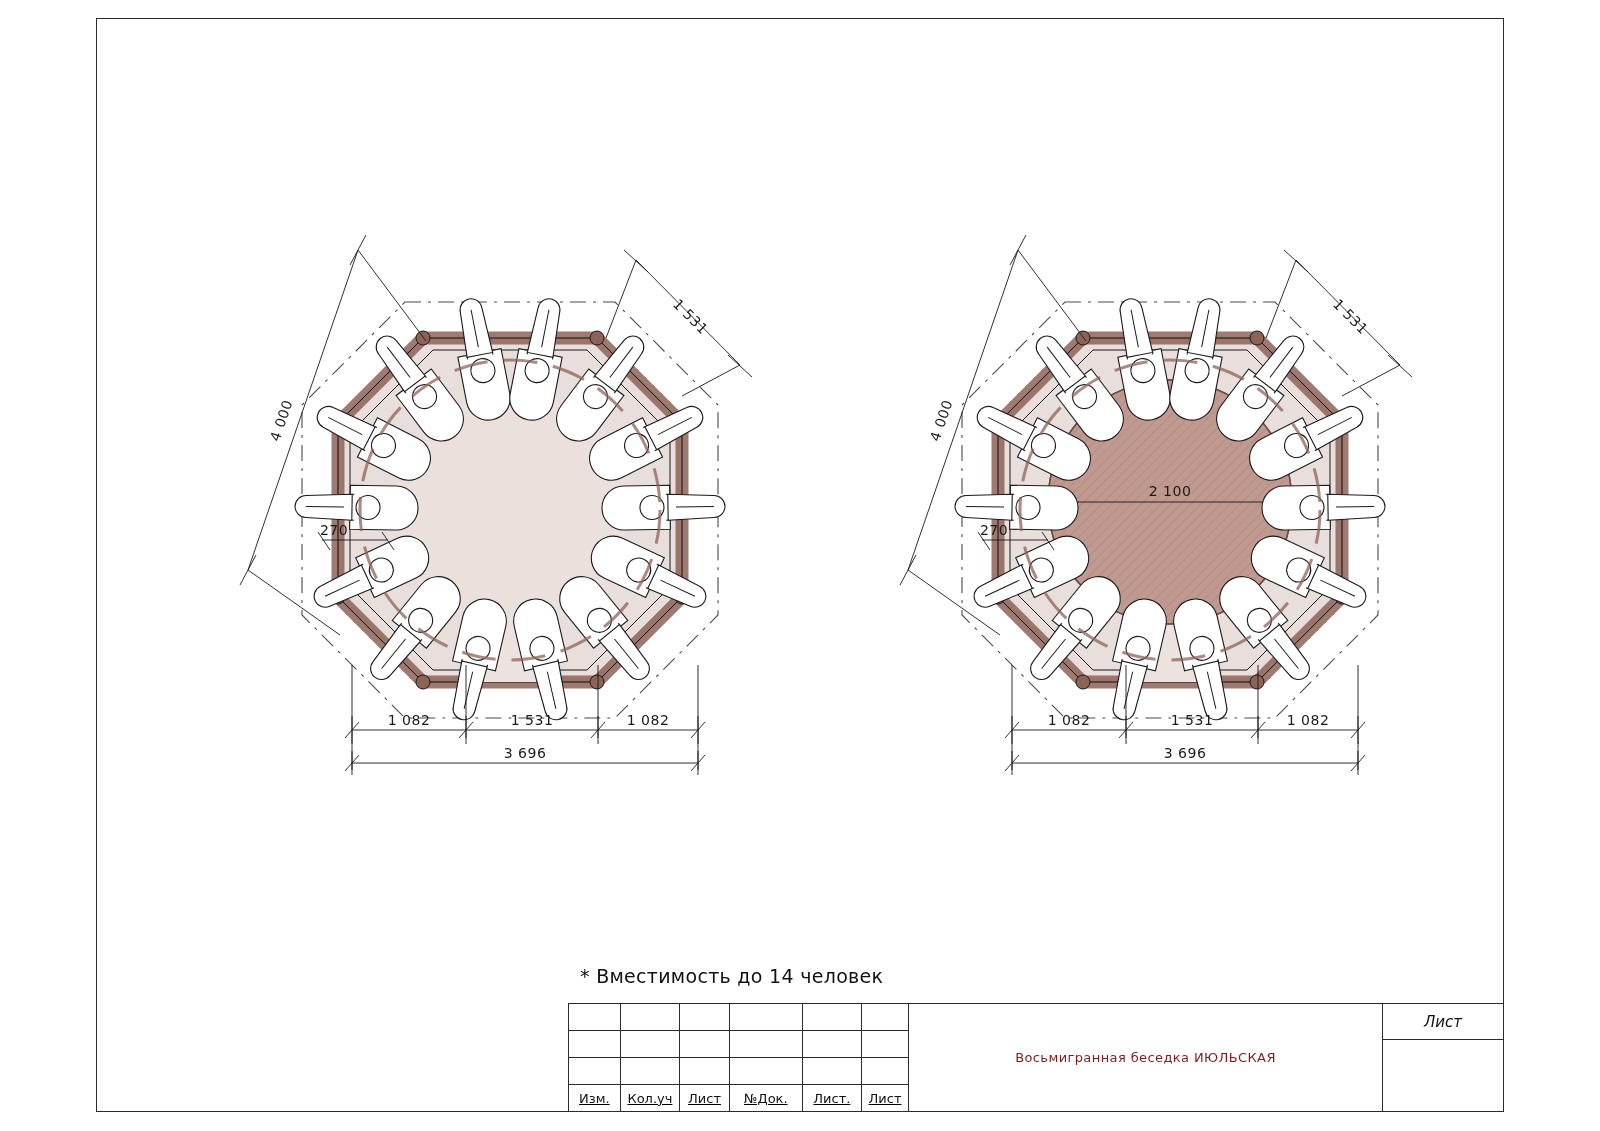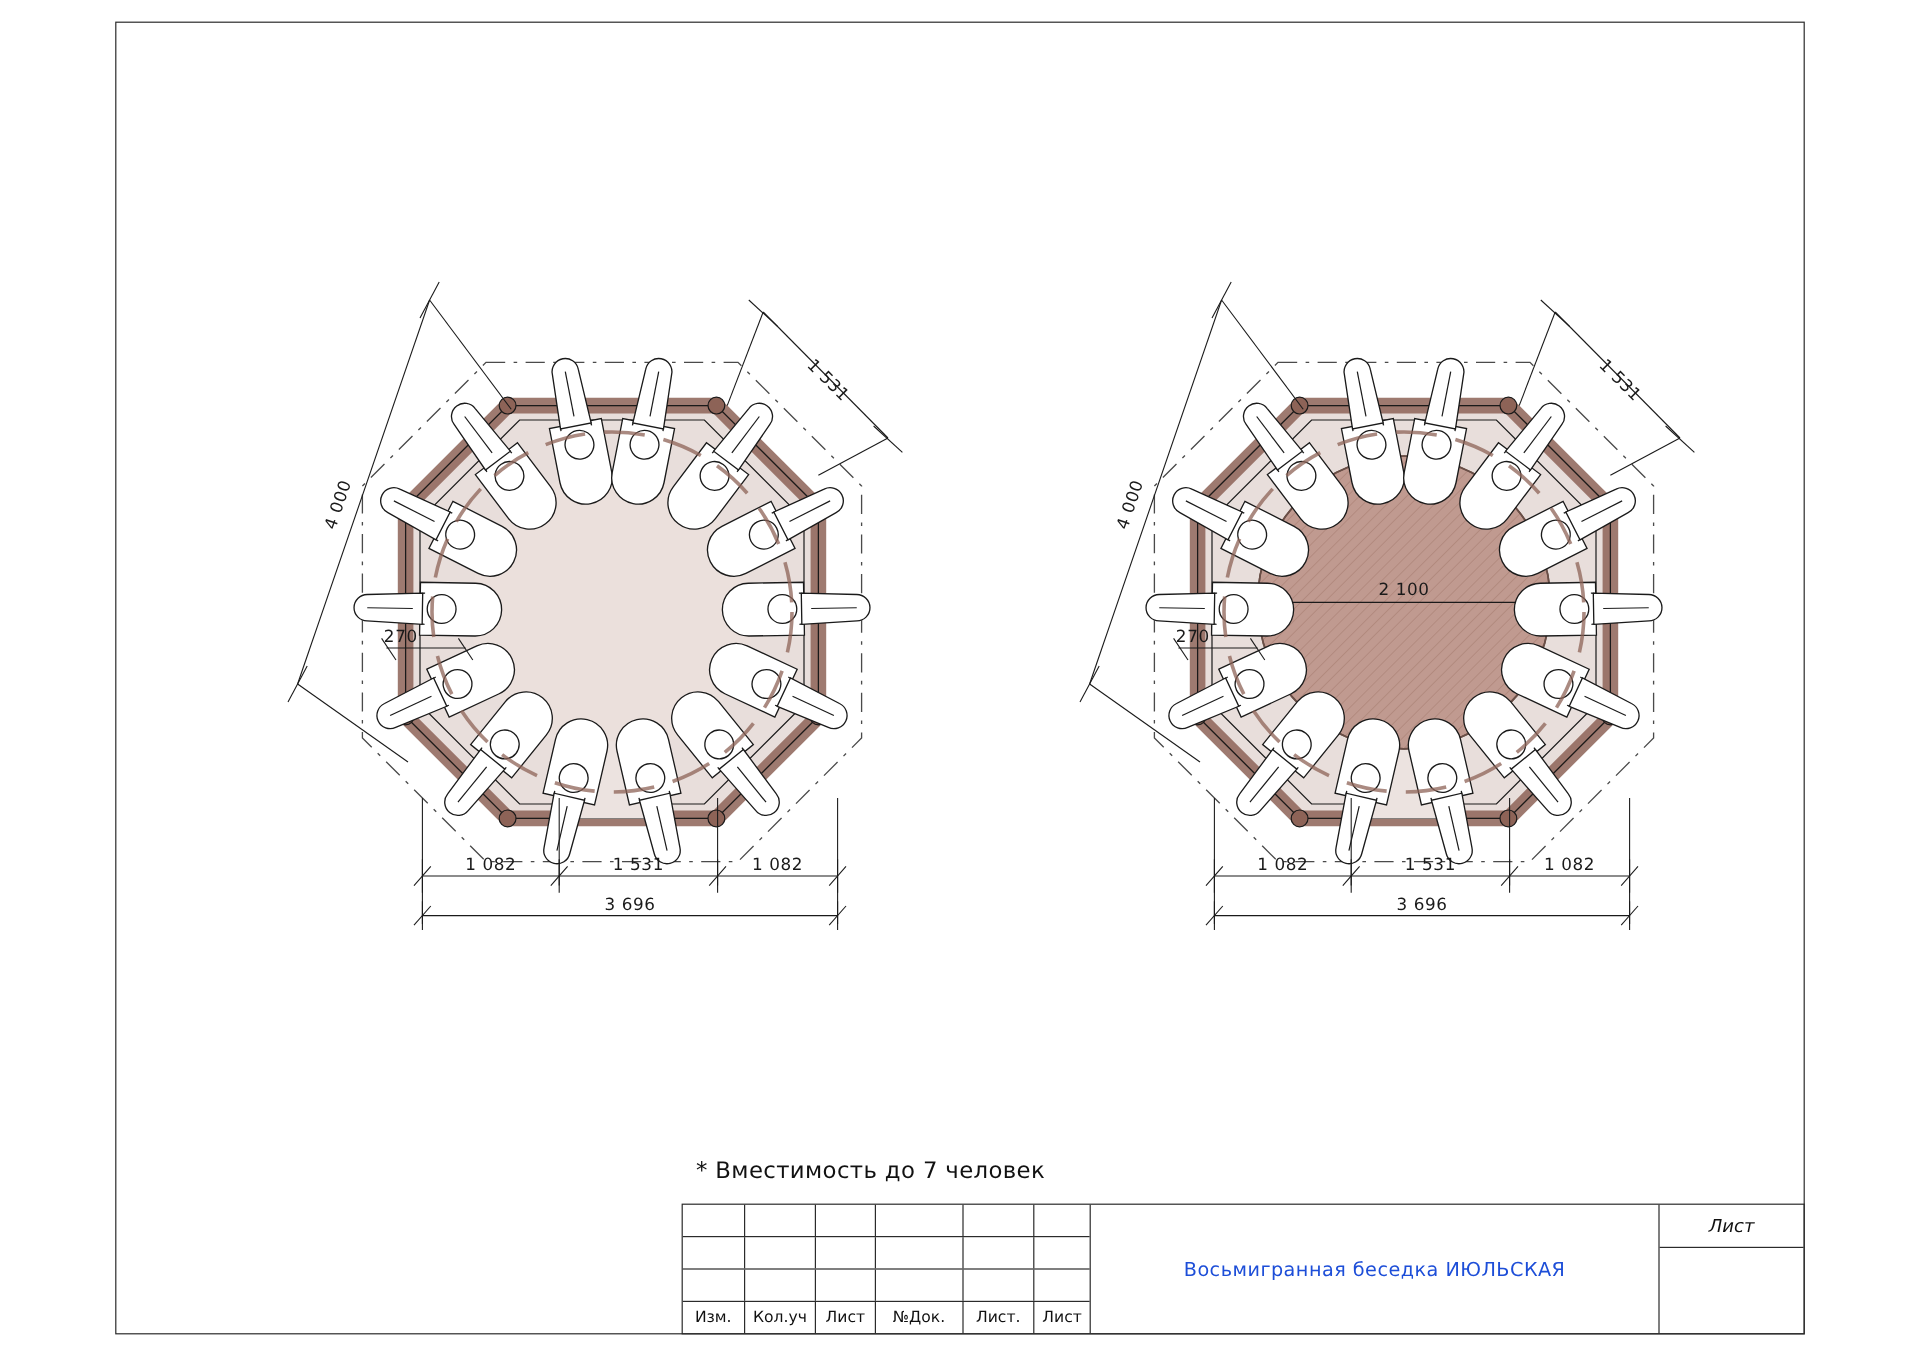--- a/index.html
+++ b/index.html
@@ -4,28 +4,28 @@
 <style>
   html,body{margin:0;padding:0;background:#ffffff;}
   body{width:1600px;height:1131px;font-family:"DejaVu Sans",sans-serif;overflow:hidden;}
   #sheet{position:absolute;left:0;top:0;width:1600px;height:1131px;background:#fff;}
   .frame{position:absolute;left:96px;top:18px;width:1408px;height:1094px;border:1.6px solid #2b2b2b;box-sizing:border-box;}
   svg{display:block;}
   .dim-text{font-family:"DejaVu Sans",sans-serif;font-size:14px;fill:#1a1a1a;letter-spacing:.5px;}
   .note{position:absolute;font-family:"DejaVu Sans",sans-serif;font-size:19px;color:#111;letter-spacing:.3px;}
   
   .tb{position:absolute;left:568px;top:1003px;width:936px;height:109px;border:1.4px solid #2b2b2b;box-sizing:border-box;display:flex;}
-  .tb .left{width:340px;height:100%;display:flex;flex-direction:column;border-right:1.4px solid #2b2b2b;box-sizing:border-box;}
+  .tb .left{width:340px;height:100%;display:flex;flex-direction:column;border-right:1.4px solid #2b2b2b;box-sizing:border-box;text-decoration:underline;}
   .tb .left .row{flex:1;display:flex;border-bottom:1px solid #2b2b2b;box-sizing:border-box;}
   .tb .left .row:last-child{border-bottom:none;}
   .tb .left .cell{border-right:1px solid #2b2b2b;box-sizing:border-box;display:flex;align-items:center;justify-content:center;font-size:13px;color:#111;}
   .tb .left .cell:last-child{border-right:none;}
   .c1{width:54px;} .c2{width:62px;} .c3{width:52px;} .c4{width:76px;} .c5{width:62px;} .c6{width:48px;}
   .tb .mid{flex:1;display:flex;align-items:center;justify-content:center;border-right:1.4px solid #2b2b2b;box-sizing:border-box;}
-  .tb .mid span{font-size:16px;color:#1d4ed8;letter-spacing:.4px;}
+  .tb .mid span{font-size:13px;color:#7f1d1d;letter-spacing:.4px;}
   .tb .right{width:120px;display:flex;flex-direction:column;box-sizing:border-box;}
   .tb .right .rtop{height:36px;border-bottom:1.4px solid #2b2b2b;display:flex;align-items:center;justify-content:center;box-sizing:border-box;}
   .tb .right .rtop span{font-size:15px;font-style:italic;color:#111;}
   .tb .right .rbot{flex:1;}
 </style>
 </head>
 <body>
 
 <div id="sheet">
   <div class="frame"></div>
@@ -305,21 +305,21 @@
     </g>
     <text class="dim-text" x="86" y="212" transform="rotate(-71 86 212)" text-anchor="middle">4 000</text>
     <text class="dim-text" x="487" y="110" transform="rotate(45 487 110)" text-anchor="middle">1 531</text>
     <text class="dim-text" x="134" y="325" text-anchor="middle">270</text>
     <text class="dim-text" x="209" y="515" text-anchor="middle">1 082</text>
     <text class="dim-text" x="332" y="515" text-anchor="middle">1 531</text>
     <text class="dim-text" x="448" y="515" text-anchor="middle">1 082</text>
     <text class="dim-text" x="325" y="548" text-anchor="middle">3 696</text>
   </svg>
 
-  <div class="note" style="left:580px;top:965px;">* Вместимость до 7 человек</div>
+  <div class="note" style="left:580px;top:965px;">* Вместимость до 14 человек</div>
 
   <div class="tb">
     <div class="left">
       <div class="row">
         <div class="cell c1"></div>
         <div class="cell c2"></div>
         <div class="cell c3"></div>
         <div class="cell c4"></div>
         <div class="cell c5"></div>
         <div class="cell c6"></div>

